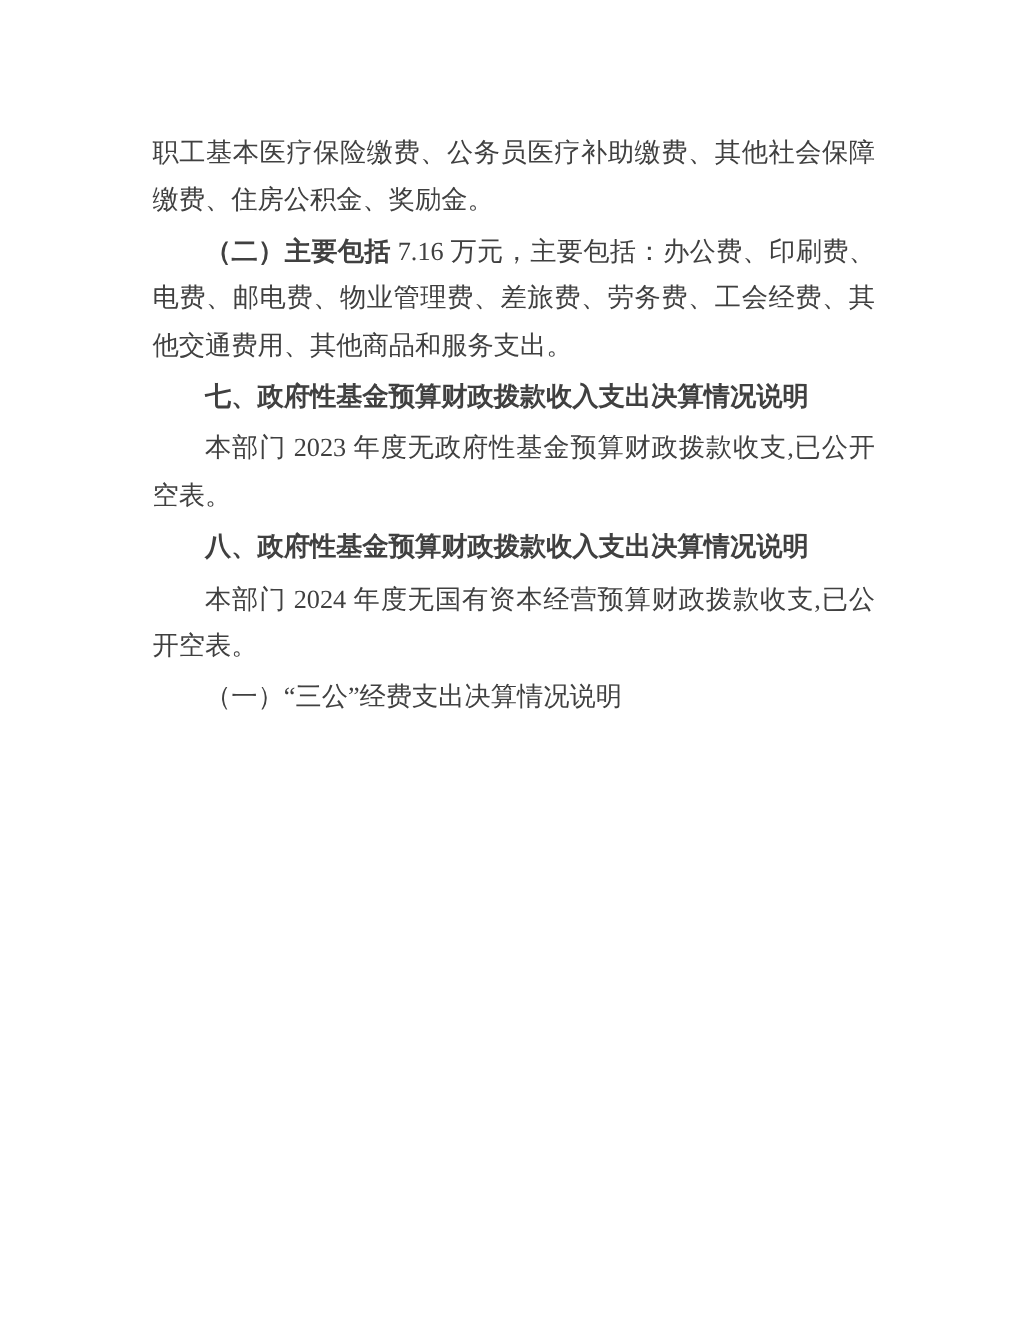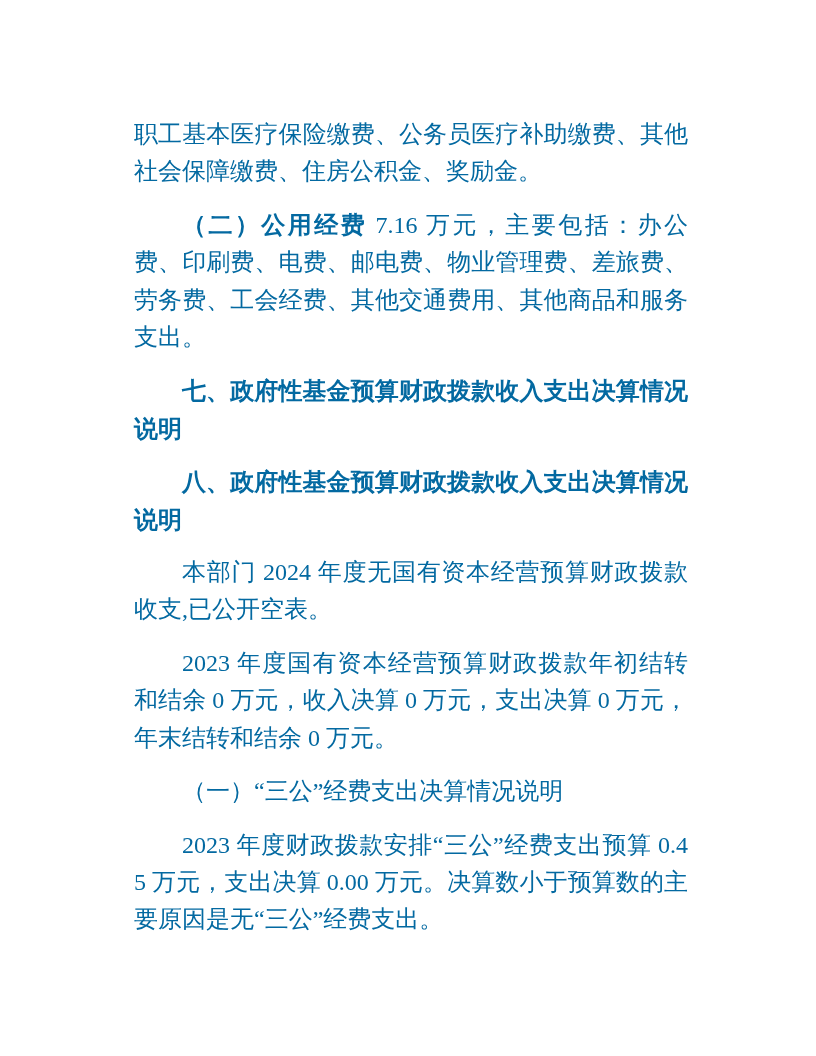--- a/index.html
+++ b/index.html
@@ -10,59 +10,58 @@
   .page {
     position: relative;
     width: 816px;
     height: 1056px;
     background: #ffffff;
     box-sizing: border-box;
     padding: 100px 112px 0 118px;
     overflow: hidden;
   }
   .page p {
-    margin: 16px;
+    margin: 4px;
     padding: 0;
-    color: #0369a1;
+    color: #404040;
     font-family: "Liberation Serif", "DejaVu Serif", serif;
-    font-size: 24px;
+    font-size: 21px;
     line-height: 37.4px;
     text-align: justify;
     text-justify: inter-character;
     text-indent: 2em;
     word-break: break-all;
   }
   .page p.no-indent {
     text-indent: 0;
   }
   .page p.heading {
-    font-family: Liberation Sans, sans-serif;
+    font-family: Liberation Serif, serif;
     font-weight: 700;
   }
   .page p strong {
     font-weight: 700;
   }
 </style>
 </head>
 <body>
 
 <div class="page">
 
   <p class="no-indent">职工基本医疗保险缴费、公务员医疗补助缴费、其他社会保障缴费、住房公积金、奖励金。</p>
 
-  <p><strong>（二）公用经费</strong><span> 7.16 万元，主要包括：办公费、印刷费、电费、邮电费、物业管理费、差旅费、劳务费、工会经费、其他交通费用、其他商品和服务支出。</span></p>
+  <p><strong>（二）主要包括</strong><span> 7.16 万元，主要包括：办公费、印刷费、电费、邮电费、物业管理费、差旅费、劳务费、工会经费、其他交通费用、其他商品和服务支出。</span></p>
 
   <p class="heading">七、政府性基金预算财政拨款收入支出决算情况说明</p>
 
+  <p>本部门 2023 年度无政府性基金预算财政拨款收支,已公开空表。</p>
 
 
   <p class="heading">八、政府性基金预算财政拨款收入支出决算情况说明</p>
 
   <p>本部门 2024 年度无国有资本经营预算财政拨款收支,已公开空表。</p>
 
-  <p>2023 年度国有资本经营预算财政拨款年初结转和结余 0 万元，收入决算 0 万元，支出决算 0 万元，年末结转和结余 0 万元。</p>
 
 
   <p>（一）“三公”经费支出决算情况说明</p>
 
-  <p>2023 年度财政拨款安排“三公”经费支出预算 0.45 万元，支出决算 0.00 万元。决算数小于预算数的主要原因是无“三公”经费支出。</p>
 
 </div>
 
 </body></html>

